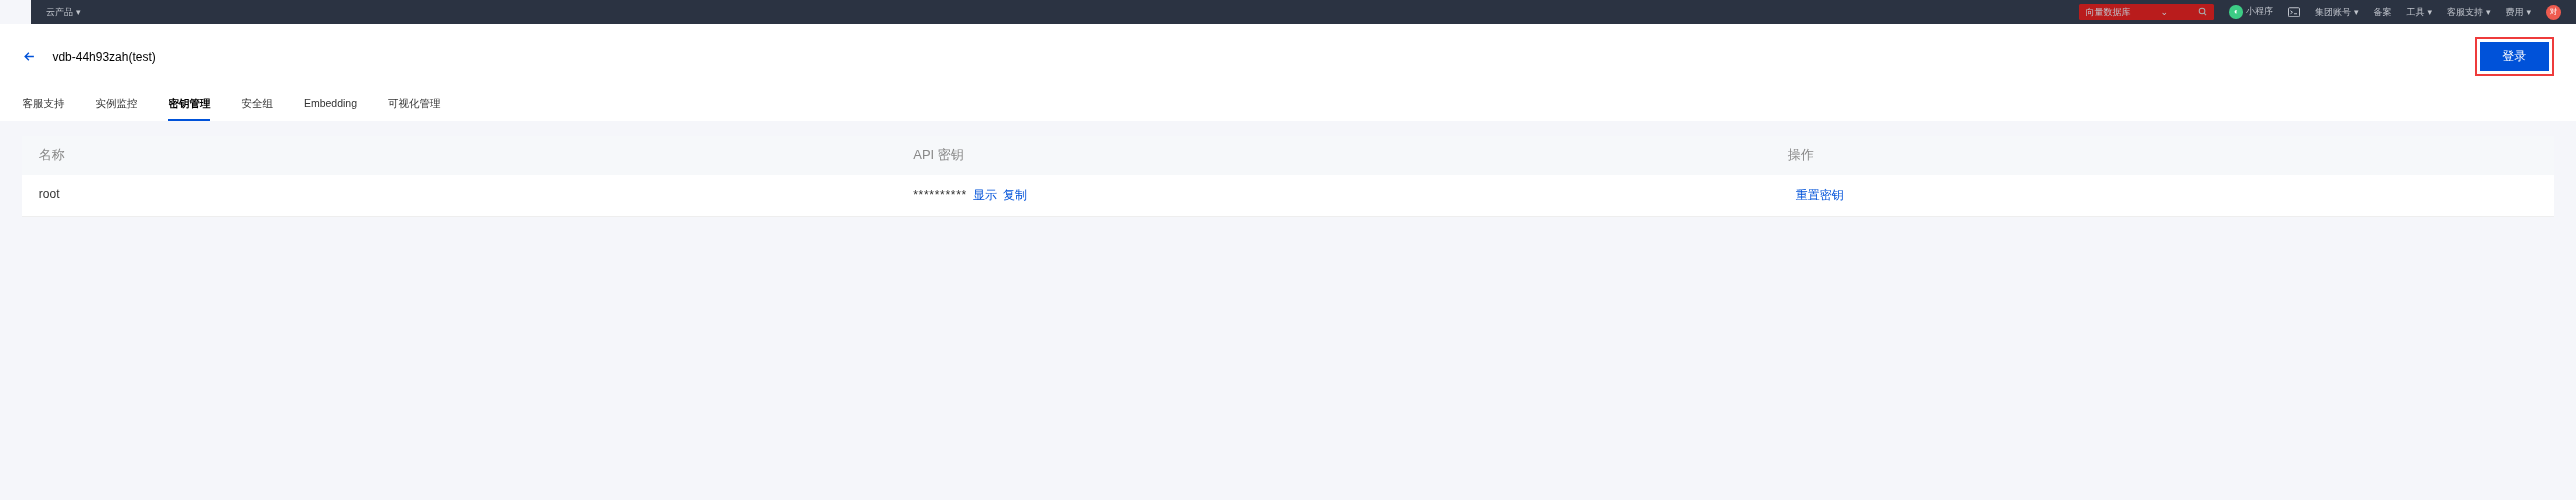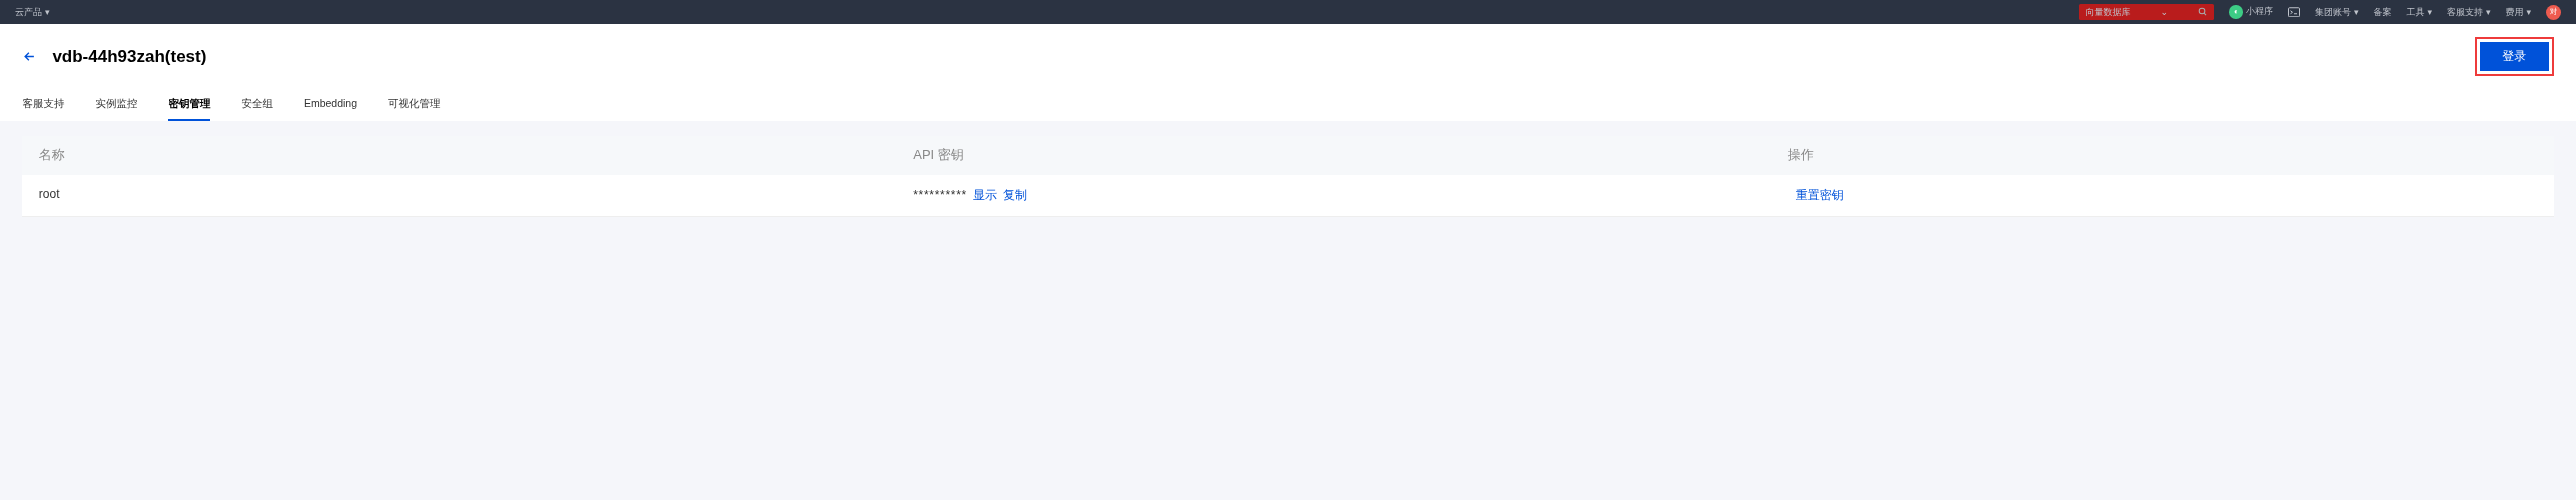--- a/index.html
+++ b/index.html
@@ -16,20 +16,21 @@
     .top-nav {
       background: #2b3342;
       height: 15px;
       display: flex;
       align-items: center;
       justify-content: space-between;
       padding: 12px 15px;
       color: #c0c4cc;
       font-size: 9px;
       overflow: hidden;
+      margin-left: 31px;
     }
     .top-nav-left {
       display: flex;
       align-items: center;
       gap: 7.5px;
     }
     .top-nav-right {
       display: flex;
       align-items: center;
       gap: 15px;
@@ -95,22 +96,22 @@
       gap: 15px;
     }
     .back-arrow {
       color: #0052d9;
       font-size: 15px;
       cursor: pointer;
       display: inline-flex;
       align-items: center;
     }
     .page-title {
-      font-size: 17px;
-      font-weight: 700;
+      font-size: 12px;
+      font-weight: 400;
       color: #000;
     }
     .login-button-wrap {
       border: 2.2px solid #ee3b3b;
       padding: 3px;
     }
     .login-button {
       background: #0052d9;
       color: #fff;
       border: none;

